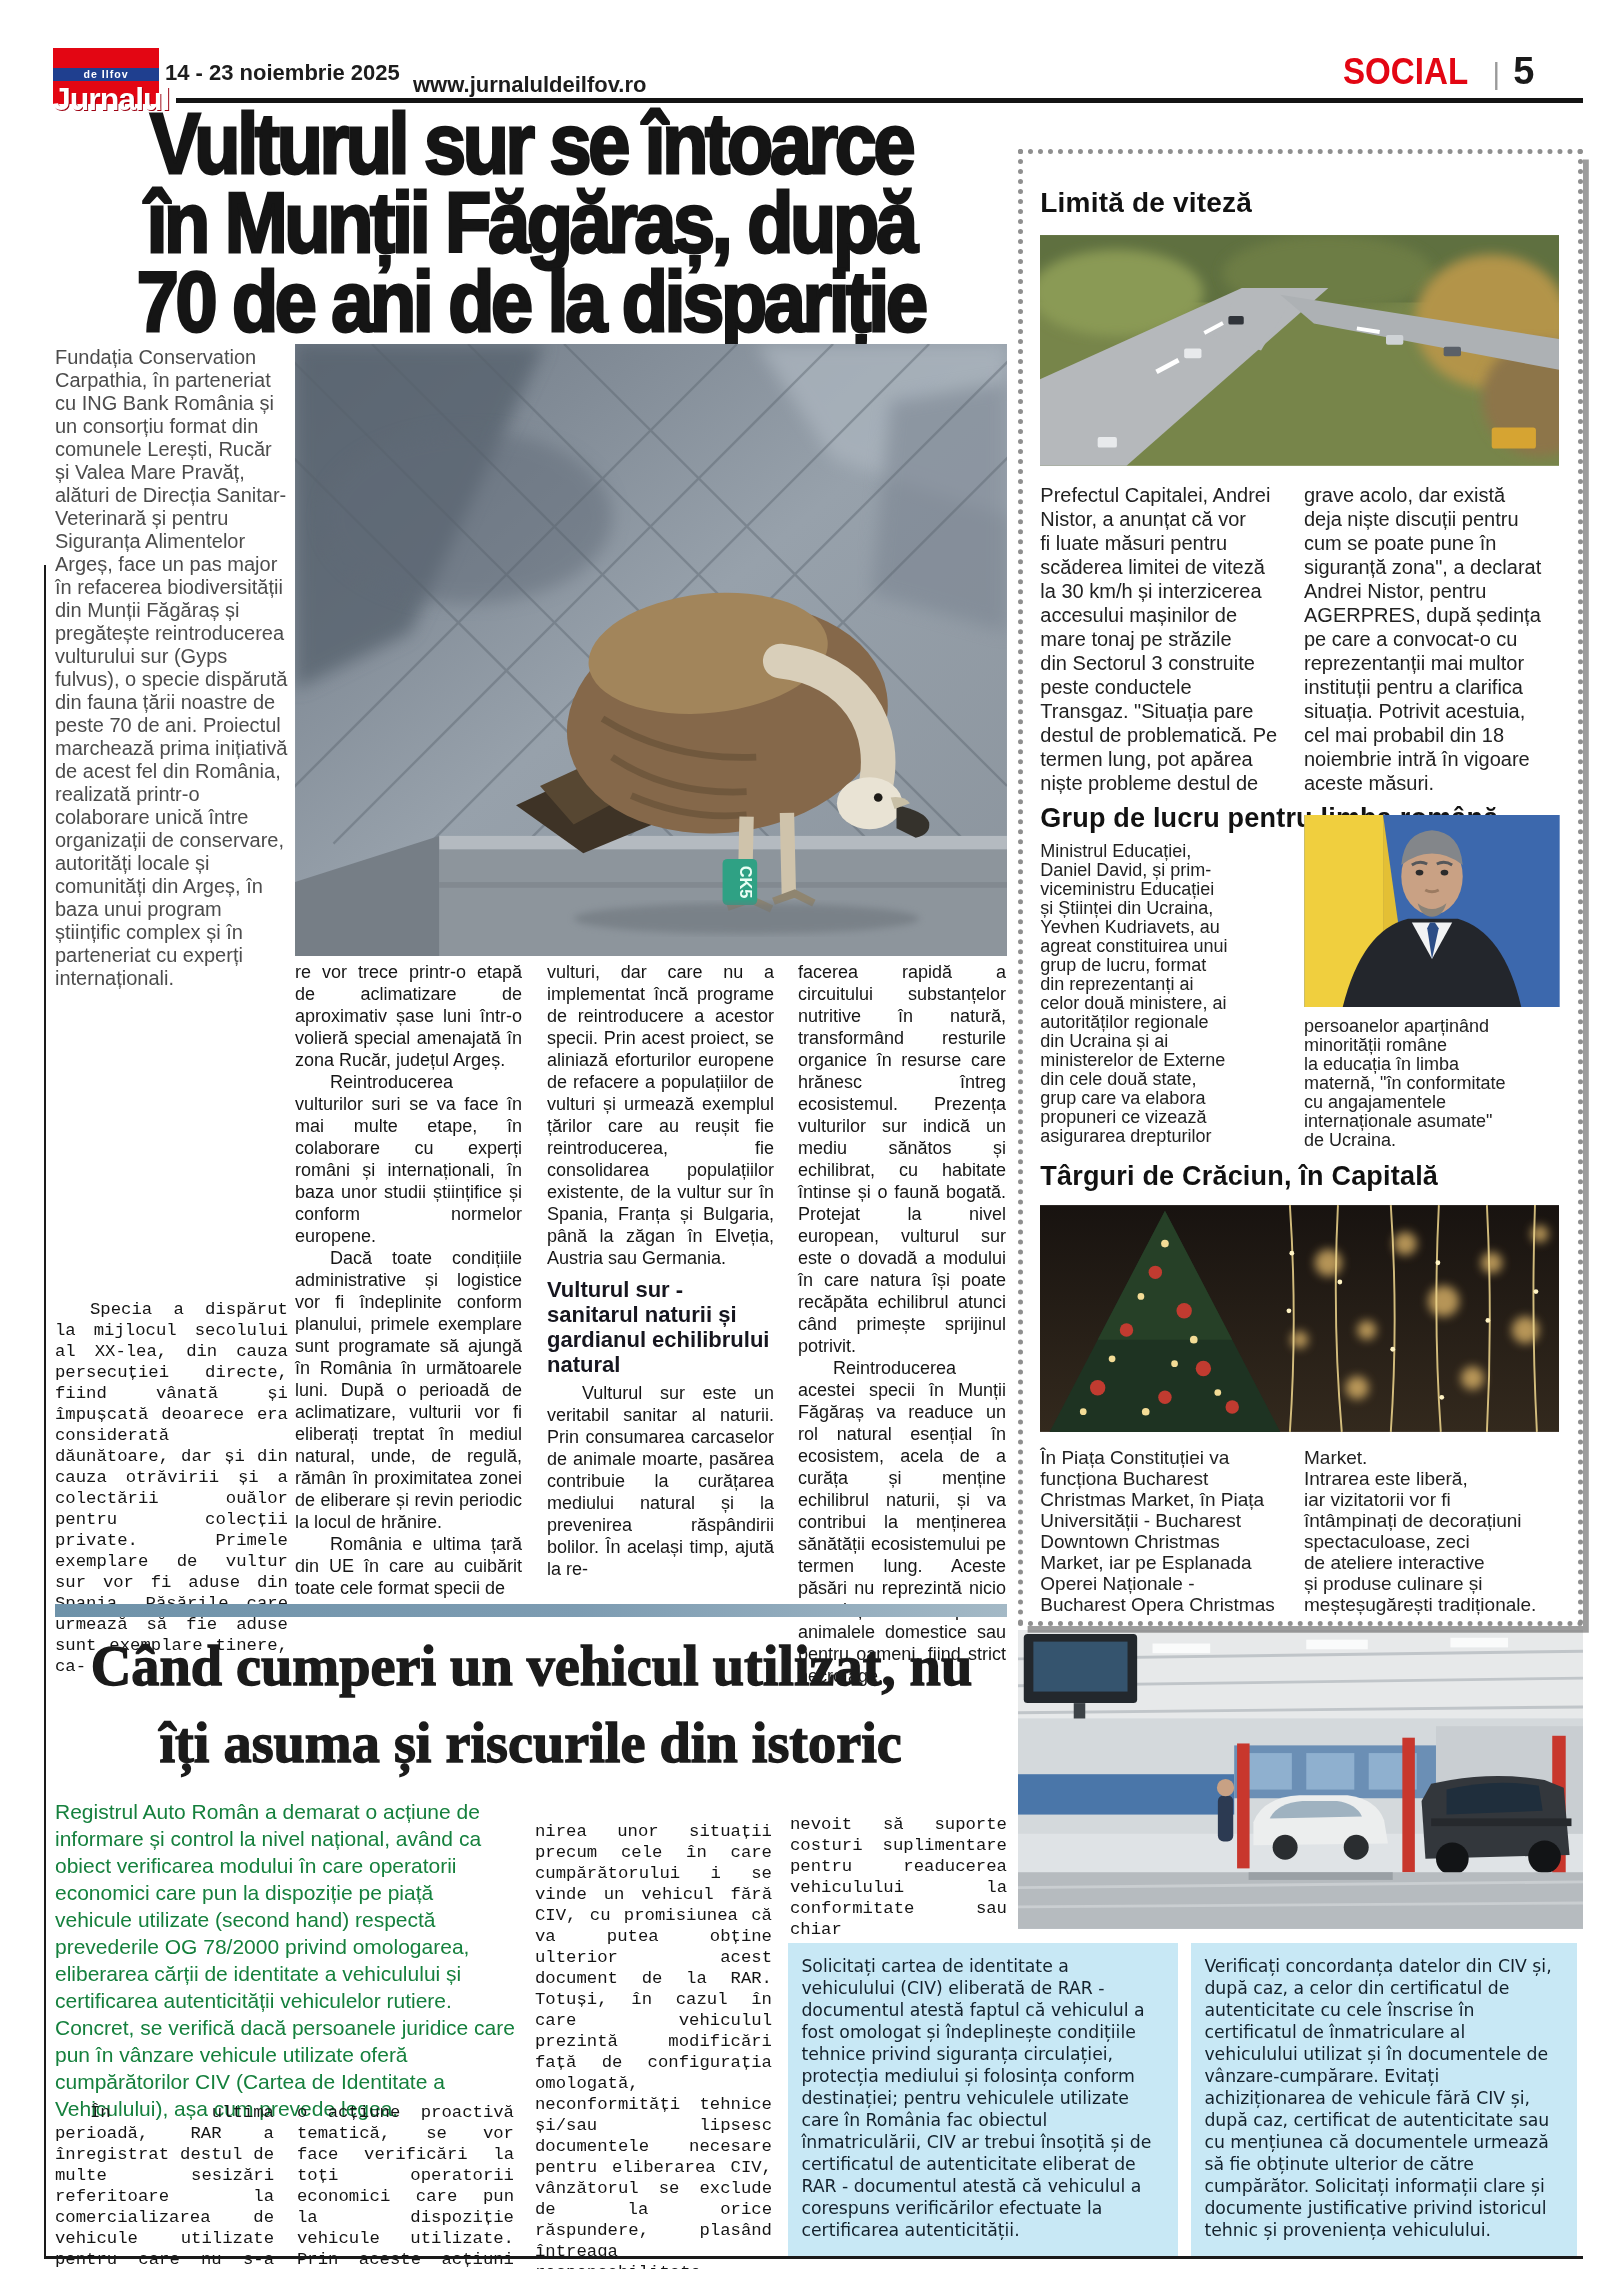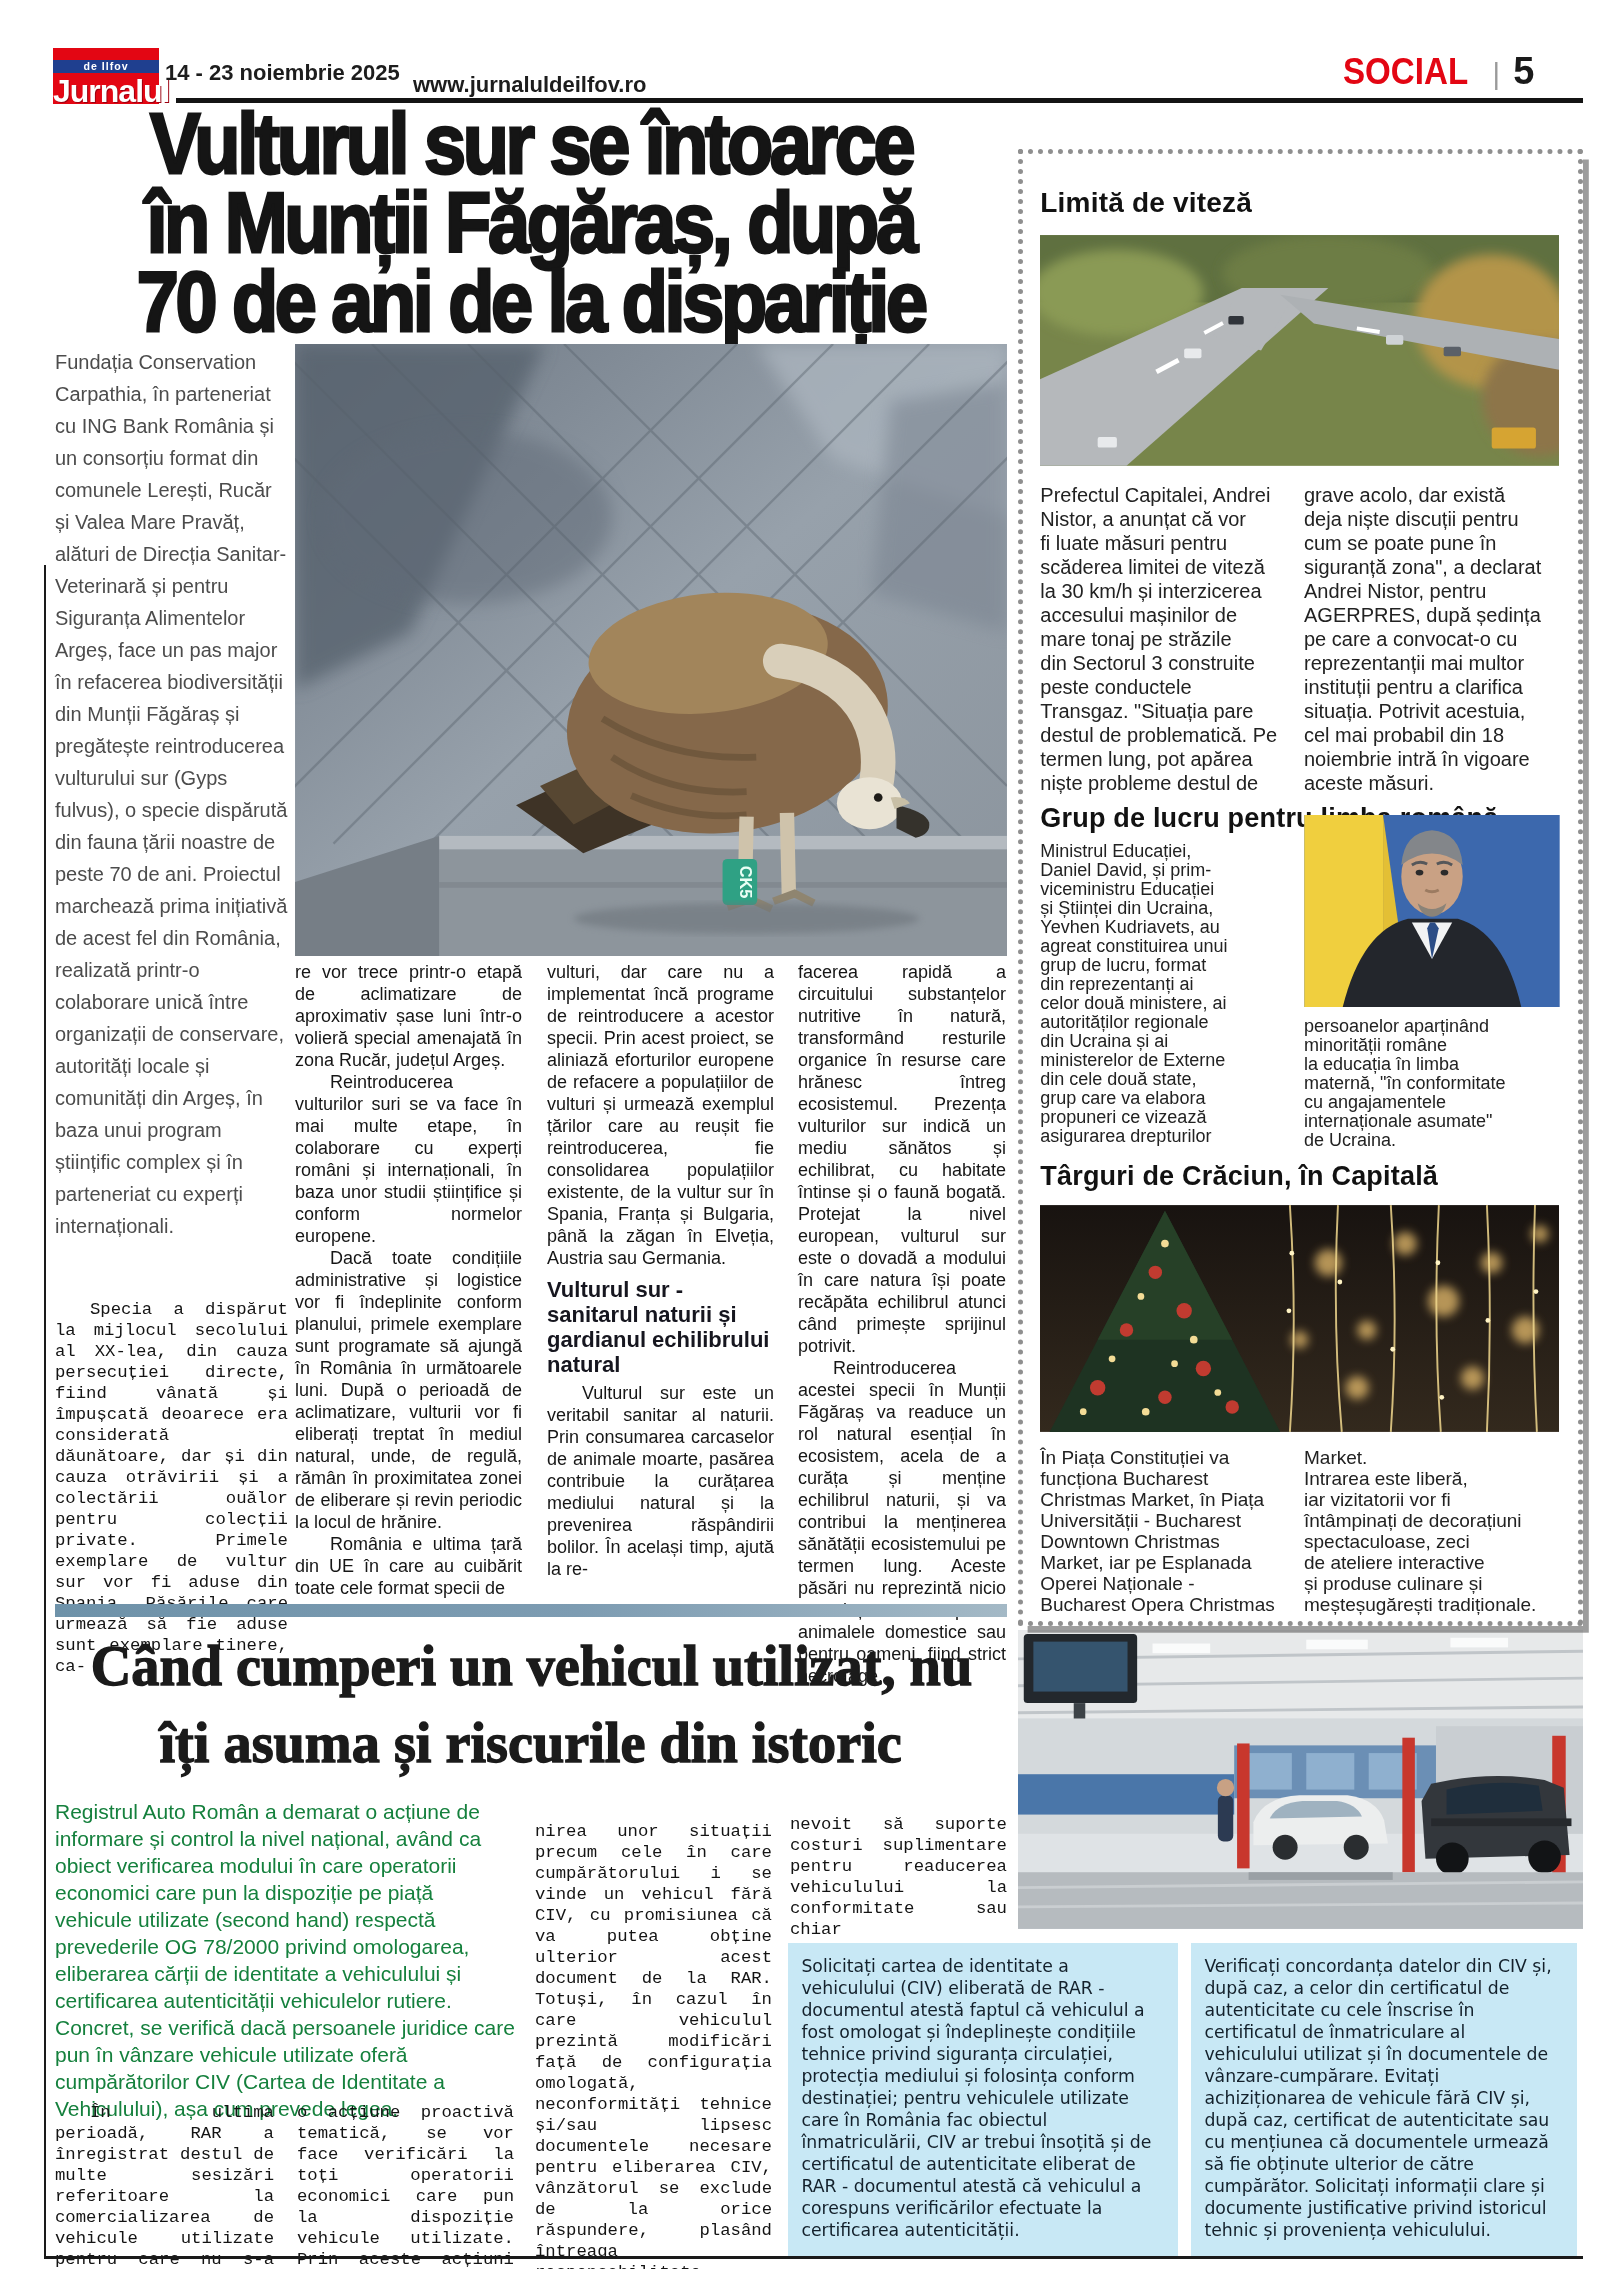--- a/index.html
+++ b/index.html
@@ -1,36 +1,36 @@
 <!DOCTYPE html>
 <html lang="ro"><head>
 <meta charset="utf-8">
 <style>
   * { margin:0; padding:0; box-sizing:border-box; }
   html,body { width:1617px; height:2269px; background:#ffffff; font-family:"Liberation Sans", sans-serif; color:#1c1c1c; }
   .abs { position:absolute; }
   #page { position:relative; width:1617px; height:2269px; background:#fff; overflow:hidden; }
 
   
-  .logo { background:#e30613; color:#fff; text-align:center; padding-top:12px; }
+  .logo { background:#e30613; color:#fff; text-align:center; padding-top:20px; }
   .logo .band { background:#1f3f8f; color:#fff; font-size:10.6px; font-weight:bold; height:13.4px; line-height:13.4px; letter-spacing:1px; }
   .logo .word { font-size:32px; font-weight:bold; letter-spacing:-1px; line-height:37px; text-shadow:1px 1px 0 #9c0010; }
   .hmeta { font-weight:bold; font-size:22px; color:#1d1d1d; letter-spacing:0; }
   .section-wrap { display:flex; align-items:baseline; gap:13.4px; }
   .section-red { color:#e30613; font-weight:bold; font-size:36px; letter-spacing:0; transform:scaleX(.92); transform-origin:left; }
   .section-sep { color:#9a9a9a; font-size:29px; font-weight:normal; }
   .section-num { color:#1a1a1a; font-weight:bold; font-size:38px; }
   .hrule { background:#141414; }
 
   
   .mainhead { display:flex; flex-direction:column; align-items:center; }
   .mainhead .hl { font-weight:bold; font-size:86px; line-height:79px; letter-spacing:-3.8px; color:#151515; white-space:nowrap; transform:scaleX(.88); transform-origin:50% 50%; -webkit-text-stroke:2.9px #151515; }
 
   
-  .lightcol { font-size:20px; line-height:32px; color:#4c4c4c; }
+  .lightcol { font-size:20px; line-height:23px; color:#4c4c4c; }
   .bodycol  { font-family:Liberation Mono, monospace; font-size:17.3px; line-height:21px; text-align:justify; color:#141414; }
   .newscol  { font-size:18px; line-height:22px; text-align:justify; color:#161616; }
   .newscol p.ind, .bodycol p.ind { text-indent:35px; }
   .subhead { font-weight:bold; font-size:22px; line-height:25px; color:#16161f; margin:7.7px 0 5.8px 0; text-align:left; }
   .divider { background:linear-gradient(90deg,#6e92a9 0%,#7d9cb2 55%,#a4b9c6 100%); }
 
   
   .bhead { display:flex; flex-direction:column; align-items:center; }
   .bhead .hl { font-family:"Liberation Serif", serif; font-weight:bold; font-size:58px; line-height:77px; color:#1b1b1b; white-space:nowrap; transform:scaleX(.97); -webkit-text-stroke:1.4px #1b1b1b; }
   .bintro { font-size:21px; line-height:27px; color:#15803d; }

